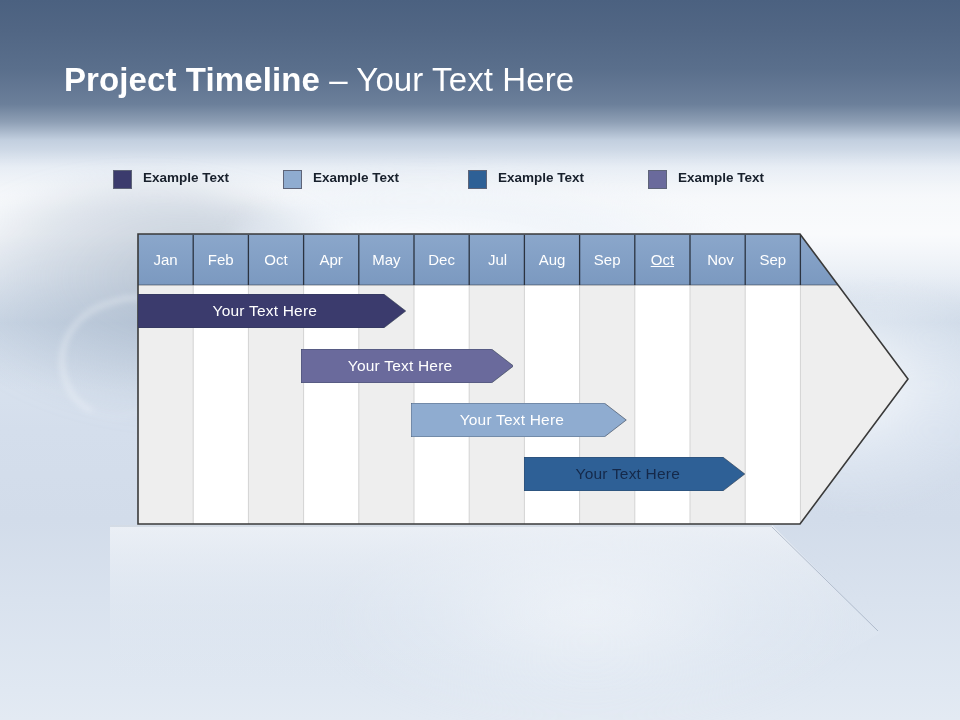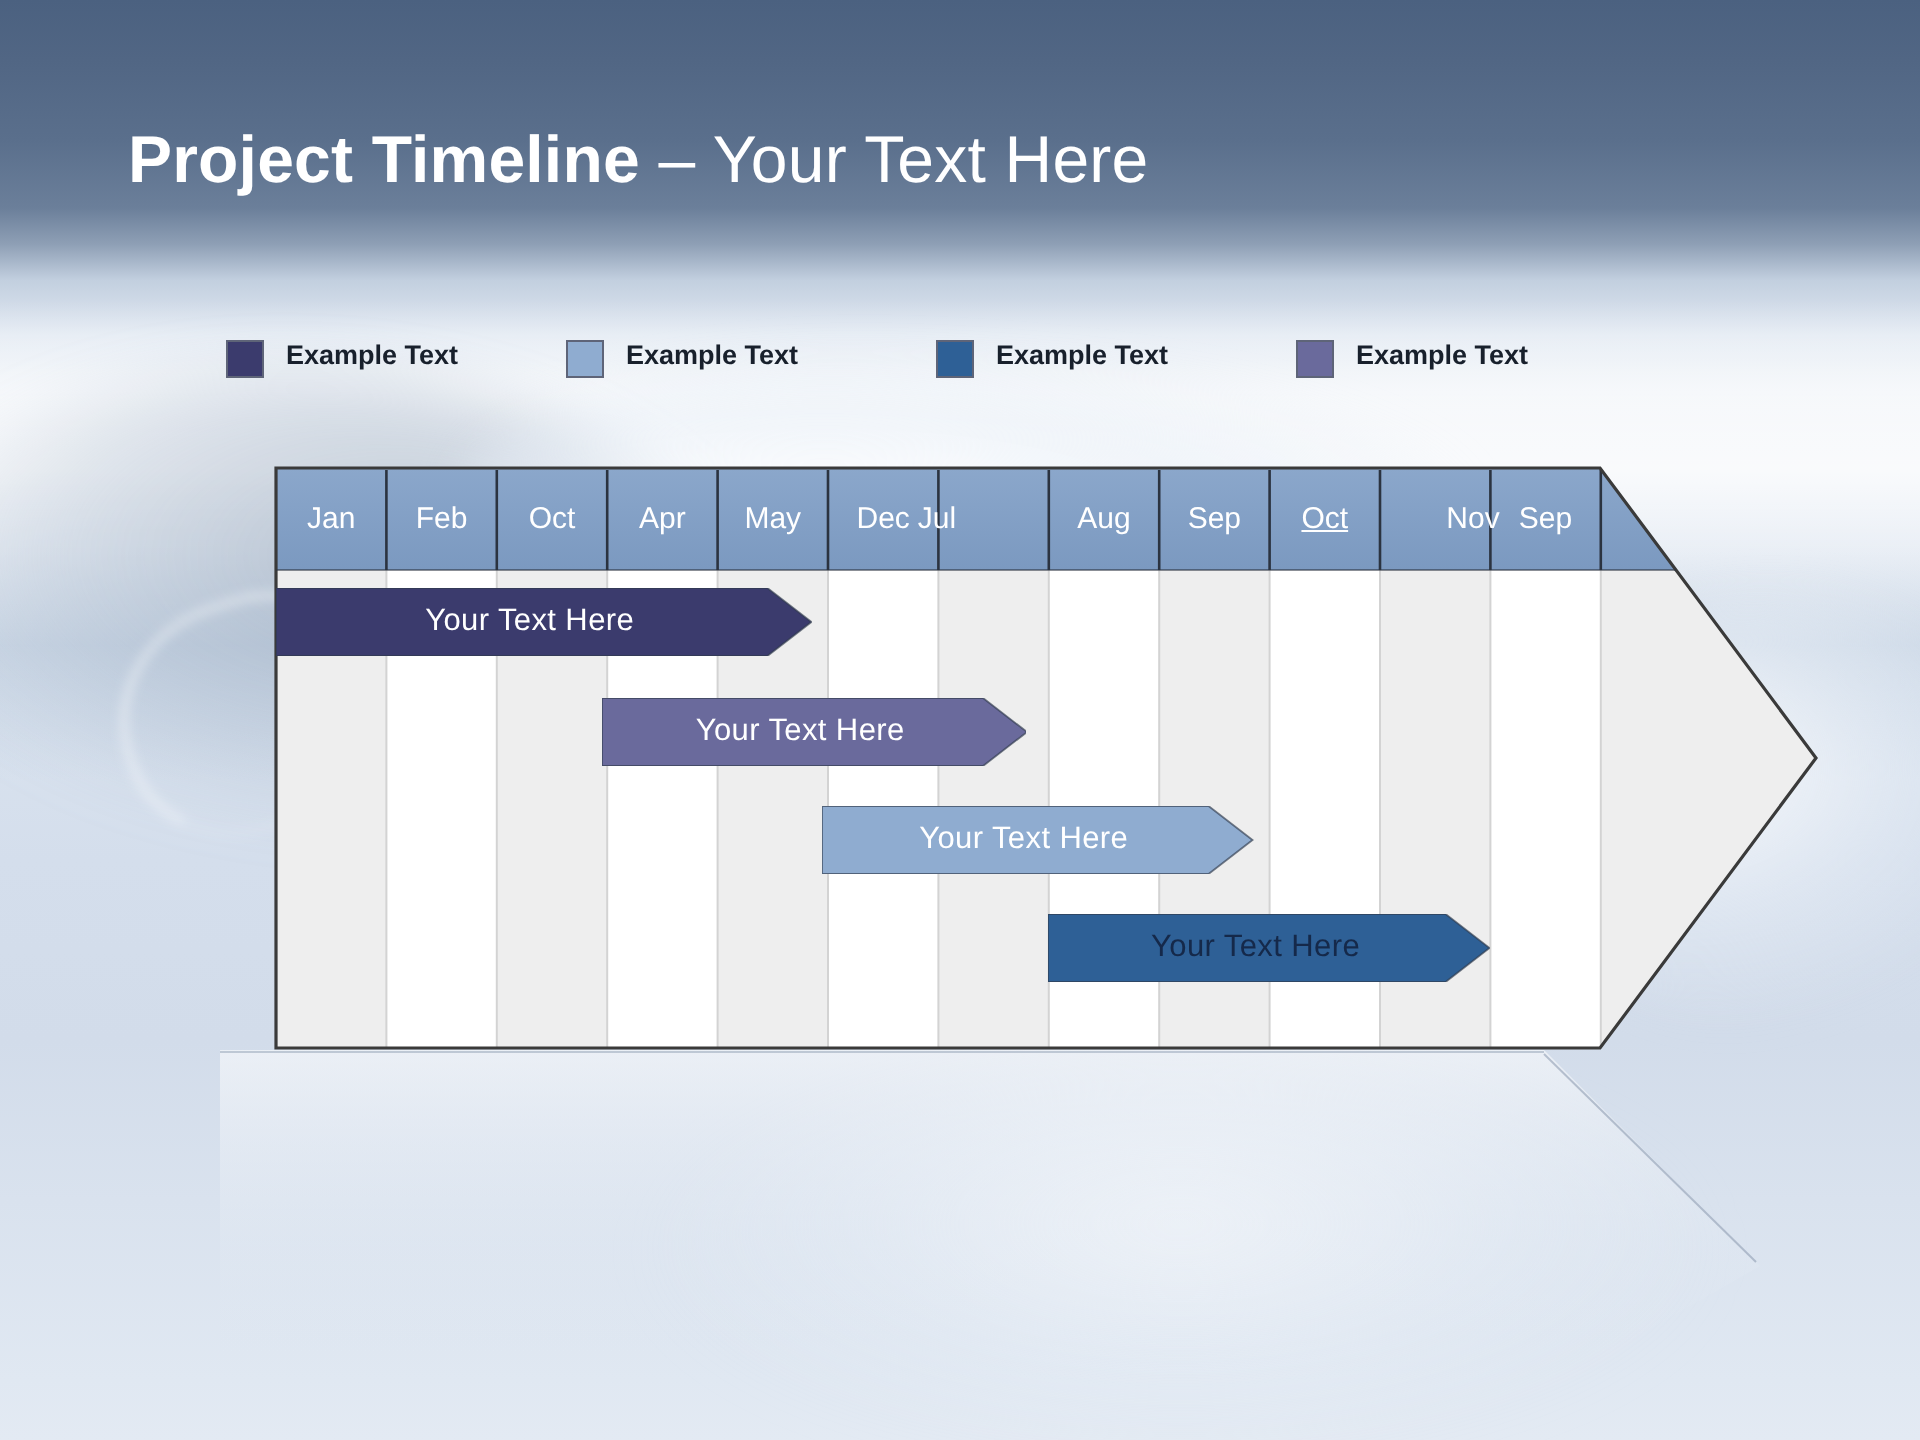--- a/index.html
+++ b/index.html
@@ -312,25 +312,25 @@
         <polygon points="0,0 662,0 770,145 662,290 0,290" fill="none" stroke="#3a3a3a" stroke-width="1.6"></polygon>
         <line x1="0" y1="51" x2="699.9862068965517" y2="51" stroke="#2b3340" stroke-width="1" stroke-opacity="0.55"></line>
       </svg>
     <div id="month-labels">
         <div class="month-label" style="left: 0px; width: 55.2px;">Jan</div>
         <div class="month-label" style="left: 55.2px; width: 55.2px;">Feb</div>
         <div class="month-label" style="left: 110.4px; width: 55.2px;">Oct</div>
         <div class="month-label" style="left: 165.6px; width: 55.2px;">Apr</div>
         <div class="month-label" style="left: 220.8px; width: 55.2px;">May</div>
         <div class="month-label" style="left: 276px; width: 55.2px;">Dec</div>
-        <div class="month-label" style="left: 314px; width: 33px;">Jul</div>
+        <div class="month-label" style="left: 343px; width: 33px;">Jul</div>
         <div class="month-label" style="left: 386.4px; width: 55.2px;">Aug</div>
         <div class="month-label" style="left: 441.6px; width: 55.2px;">Sep</div>
         <div class="month-label" style="left: 496.8px; width: 55.2px; text-decoration: underline;">Oct</div>
-        <div class="month-label" style="left: 560px; width: 77px; border-radius: 12px;">Nov</div>
+        <div class="month-label" style="left: 544px; width: 77px; border-radius: 12px;">Nov</div>
         <div class="month-label" style="left: 607.2px; width: 55.2px;">Sep</div>
       </div>
     <div id="bars">
         <div class="bar" style="left: 0px; top: 60px; width: 267.72px; height: 34px;">
           <svg class="bar-svg" viewBox="0 0 267.71999999999997 34" preserveAspectRatio="none">
             <polygon points="0,0 245.71999999999997,0 267.71999999999997,17 245.71999999999997,34 0,34" fill="#3b3b6d" stroke="#2f3a4c" stroke-width="0.9" stroke-opacity="0.65"></polygon>
           </svg>
           <div class="bar-label" style="color: rgb(255, 255, 255);">Your  Text Here</div>
         </div>
         <div class="bar" style="left: 162.84px; top: 115px; width: 212.52px; height: 34px;">

